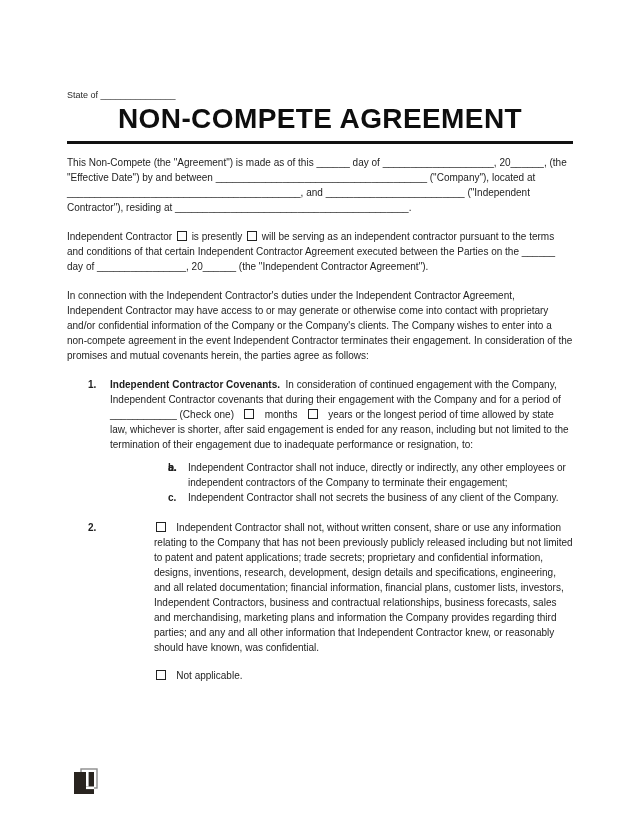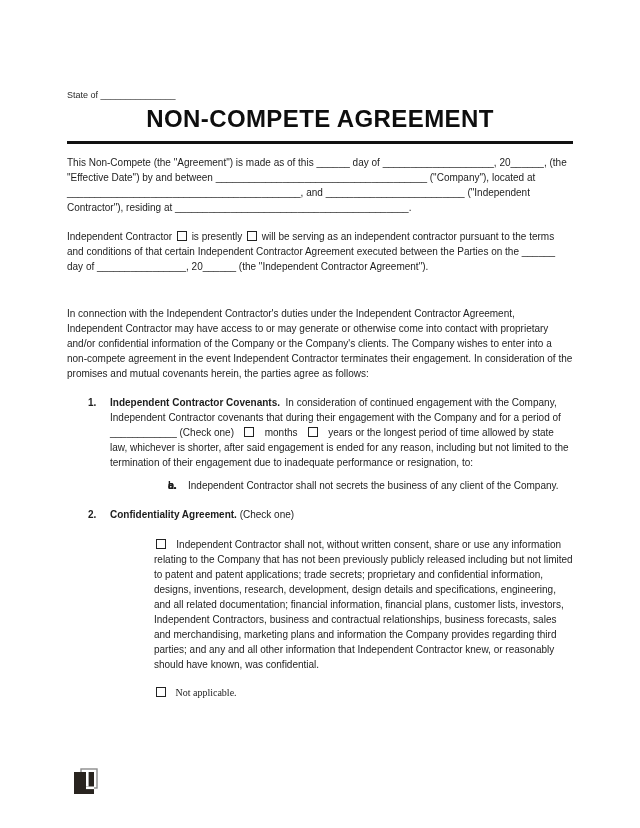--- a/index.html
+++ b/index.html
@@ -9,39 +9,39 @@
     box-sizing:border-box;
     padding:90px 67px 0 67px;
     background:#ffffff;
     font-family:"Liberation Sans","DejaVu Sans",sans-serif;
     color:#1d1d1d;
     overflow:hidden;
   }
   .state-line{font-size:9px;line-height:11px;color:#2a2a2a;}
   .blank{color:#1d1d1d;}
   .title{
-    font-size:24px;line-height:28px;font-weight:700;
+    font-size:28px;line-height:28px;font-weight:700;
     text-align:center;margin:4px 0 0 0;color:#0e0e0e;
     letter-spacing:0.4px;white-space:nowrap;
   }
   .rule{height:3px;background:#111;margin-top:8px;}
   .para{font-size:10px;line-height:15px;margin:0;white-space:pre-wrap;text-align:left;}
   .mt-first{margin-top:11px;}
   .mt-lg{margin-top:14px;}
-  .mt-md{margin-top:32px;}
+  .mt-md{margin-top:14px;}
   .mt-item{margin-top:14px;}
   .li{position:relative;}
   .li .label{position:absolute;font-weight:700;font-size:10px;line-height:15px;top:0;}
   .num-item{padding-left:43px;}
   .num-item > .label{left:21px;}
   .sublist{margin-top:8px;}
   .sub-item{padding-left:78px;position:relative;}
   .sub-item > .label{left:58px;}
   .option{margin-left:44px;margin-top:15px;}
-  .option.second{margin-top:13px;font-family:Liberation Serif, serif;}
+  .option.second{margin-top:13px;}
   .cbx{
     display:inline-block;width:8px;height:8px;
     border:1px solid #222;background:#fff;
     vertical-align:-0.5px;margin:0 2px;
   }
   .logo{position:absolute;left:73px;top:768px;width:26px;height:28px;}
 </style>
 </head>
 <body>
 
@@ -63,31 +63,31 @@
 
   <div class="li num-item mt-item">
     <span class="label">1.</span>
     <p class="para"><b>Independent Contractor Covenants.</b><span>  In consideration of continued engagement with the Company, Independent Contractor covenants that during their engagement with the Company and for a period of </span><span class="blank">____________</span><span> (Check one)   </span><span class="cbx"></span><span>   months   </span><span class="cbx"></span><span>   years or the longest period of time allowed by state law, whichever is shorter, after said engagement is ended for any reason, including but not limited to the termination of their engagement due to inadequate performance or resignation, to:</span></p>
     <div class="sublist">
       <div class="li sub-item">
         <span class="label">a.</span>
       </div>
       <div class="li sub-item">
         <span class="label">b.</span>
+        <p class="para">Independent Contractor shall not induce, directly or indirectly, any other employees or independent contractors of the Company to terminate their engagement;</p>
       </div>
       <div class="li sub-item">
         <span class="label">c.</span>
         <p class="para">Independent Contractor shall not secrets the business of any client of the Company.</p>
       </div>
     </div>
   </div>
 
   <div class="li num-item mt-item">
     <span class="label">2.</span>
-    <p class="para"><b>Confidentiality Agreement.</b><span> (Check one)</span></p>
     <p class="para option"><span class="cbx"></span><span>   Independent Contractor shall not, without written consent, share or use any information relating to the Company that has not been previously publicly released including but not limited to patent and patent applications; trade secrets; proprietary and confidential information, designs, inventions, research, development, design details and specifications, engineering, and all related documentation; financial information, financial plans, customer lists, investors, Independent Contractors, business and contractual relationships, business forecasts, sales and merchandising, marketing plans and information the Company provides regarding third parties; and any and all other information that Independent Contractor knew, or reasonably should have known, was confidential.</span></p>
     <p class="para option second"><span class="cbx"></span><span>   Not applicable.</span></p>
   </div>
 
   <div class="logo">
     <svg width="26" height="28" viewBox="0 0 26 28" xmlns="http://www.w3.org/2000/svg">
       <rect x="8" y="1" width="16" height="19" fill="none" stroke="#8c8c8c" stroke-width="1.4"></rect>
       <rect x="1" y="4" width="20" height="22" fill="#29241f"></rect>
       <rect x="13" y="4" width="2.6" height="14.5" fill="#ffffff"></rect>
       <rect x="13" y="18.5" width="8" height="2.6" fill="#ffffff"></rect>

